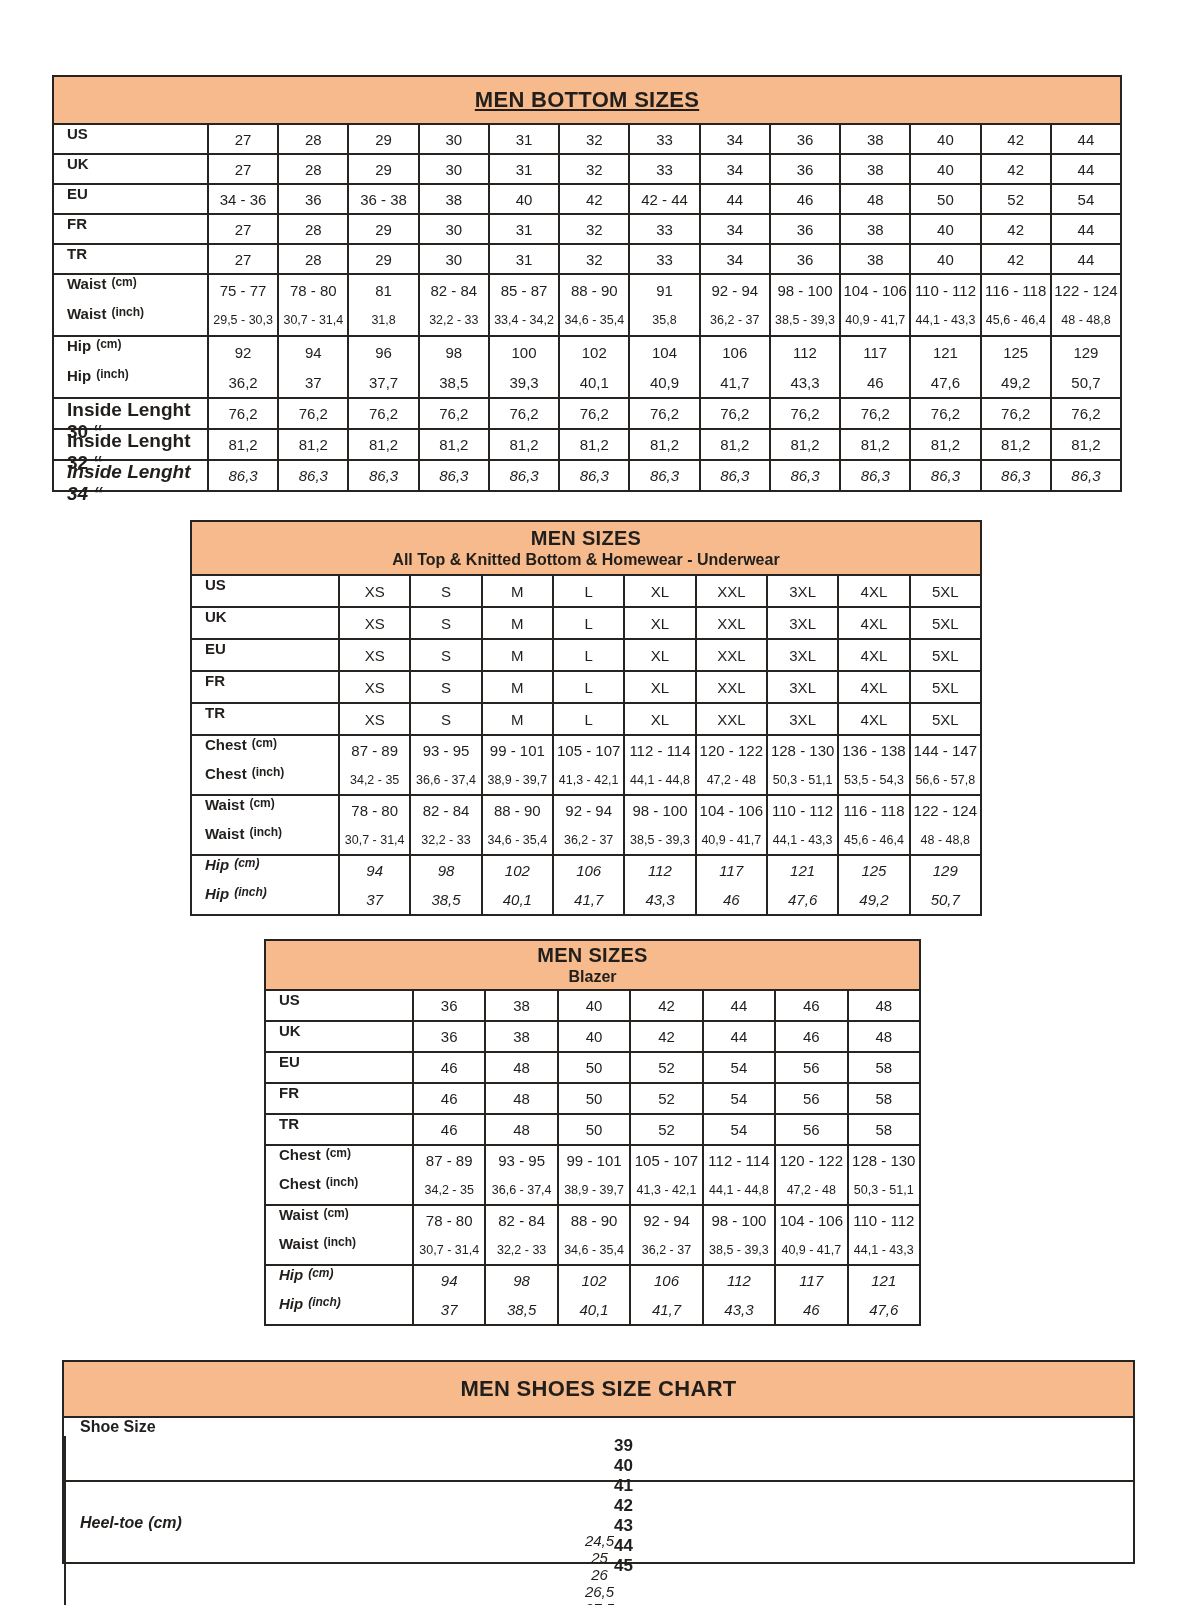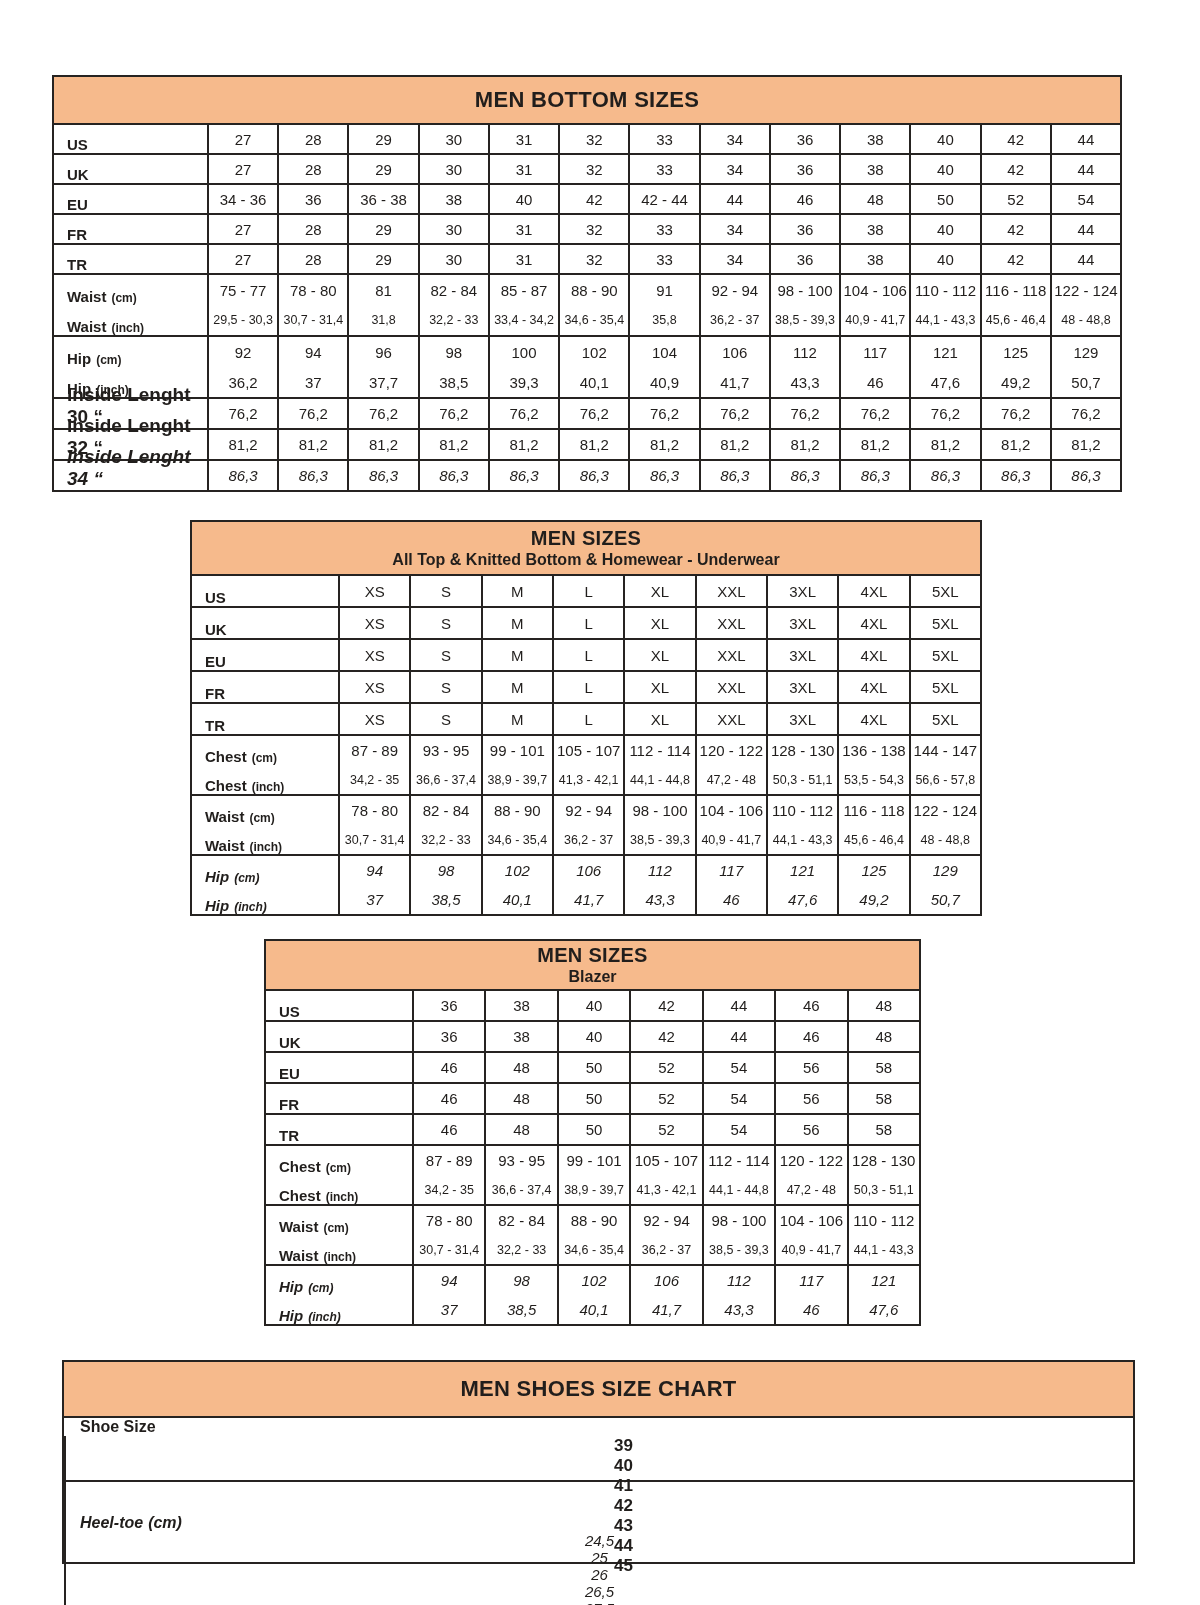--- a/index.html
+++ b/index.html
@@ -28,37 +28,37 @@
     text-align:center;
   }
   .t-title{font-weight:700;font-size:22px;letter-spacing:.3px;line-height:1.05;}
   .t-sub{font-weight:700;font-size:16px;margin-top:2px;}
   .t-sub:empty{display:none;}
   .t-row{border-bottom:2px solid var(--border);}
   .t-row:last-child{border-bottom:none;font-style:italic;}
   .t-line{display:flex;align-items:stretch;}
   .lbl{
     width:var(--label-w);flex:none;
-    display:flex;align-items:flex-end;gap:5px;
+    display:flex;align-items:flex-start;gap:5px;
     padding-left:13px;
     font-weight:700;font-size:15px;
   }
   .lbl .unit{font-size:12px;font-weight:700;}
   .val{
     flex:1;
     border-left:2px solid var(--border);
     display:flex;align-items:center;justify-content:center;
     font-size:15px;
     text-align:center;
   }
   .t-line.sm .val{font-size:12.5px;}
 
   
   #t1{left:52px;top:75px;width:1070px;--label-w:153px;}
-  #t1 .thead{height:48px;}
+  #t1 .thead{height:48px;text-decoration:underline;}
   #t1 .t-line{height:28px;}
   #t1 .grp .t-line{height:30px;}
   #t1 [data-name^="inside"] .t-line{height:29px;}
   #t1 [data-name^="inside"] .lbl{font-size:19px;border-radius:8px;}
 
   
   #t2{left:190px;top:520px;width:792px;--label-w:146px;}
   #t2 .thead{height:54px;}
   #t2 .t-title{font-size:20px;}
   #t2 .t-line{height:30px;}

